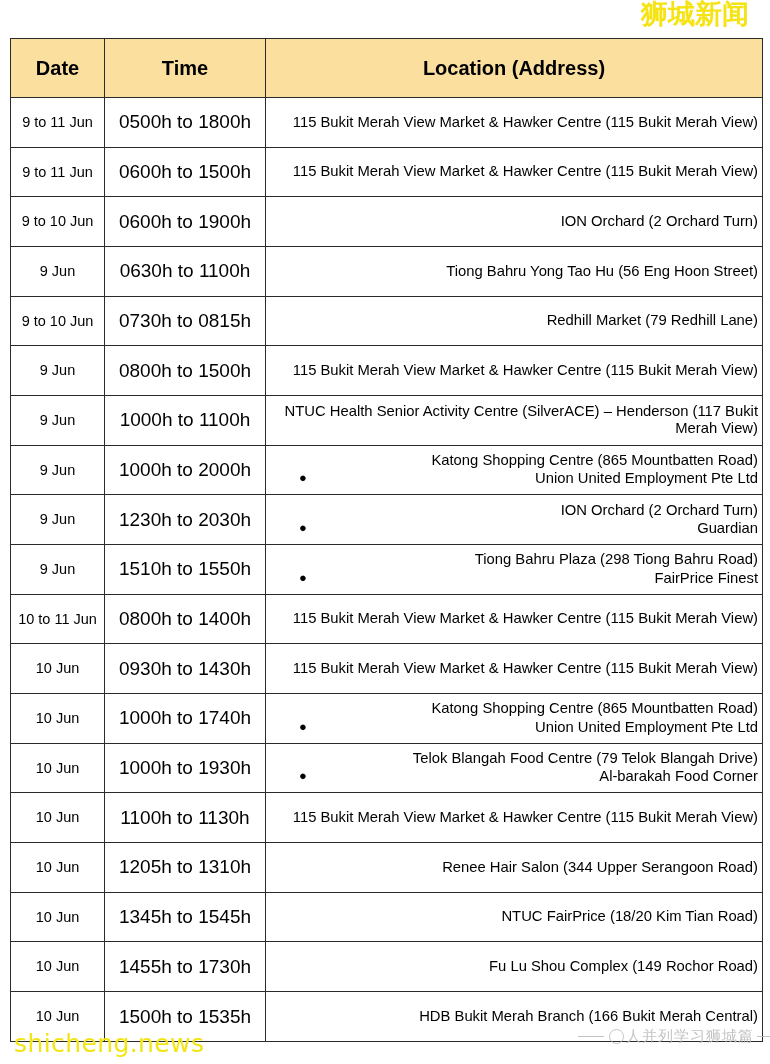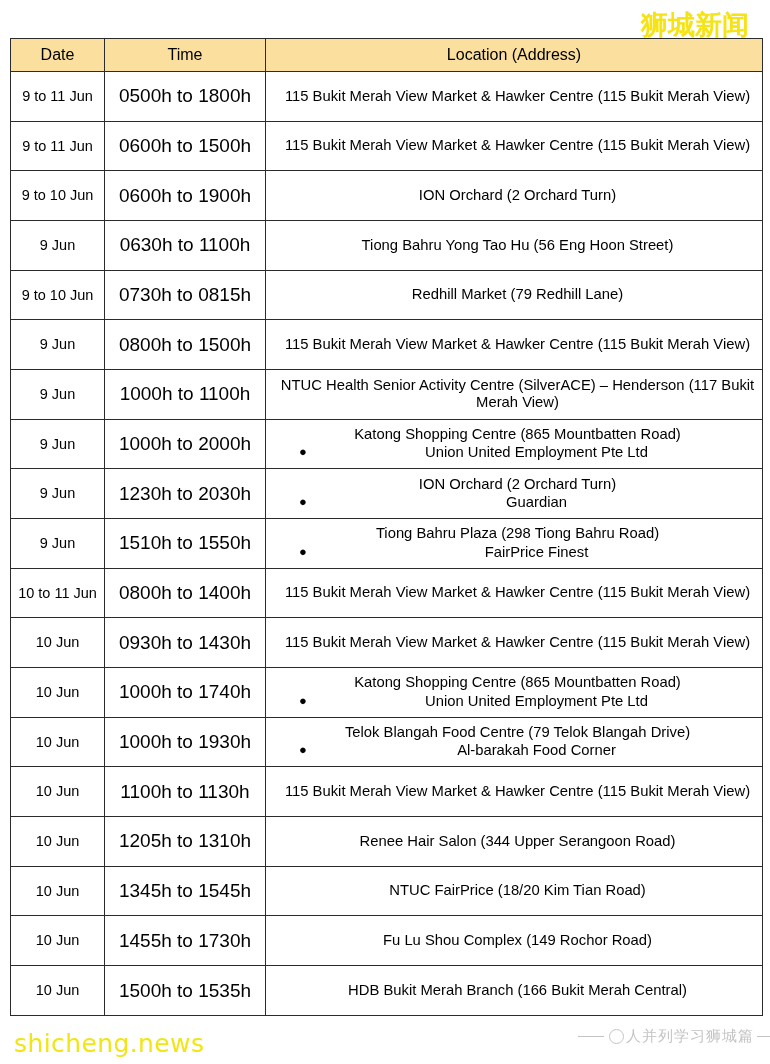--- a/index.html
+++ b/index.html
@@ -57,42 +57,42 @@
 
   .places-table th,
   .places-table td {
     border: 1.3px solid #2b2b2b;
     vertical-align: middle;
     color: #000000;
   }
 
   .places-table thead th {
     background: #fadf9f;
-    font-size: 16px;
-    font-weight: normal;
+    font-size: 20px;
+    font-weight: bold;
     text-align: center;
     height: 30px;
-    padding: 1px 4px;
+    padding: 14px 4px;
   }
 
   .places-table td.cell-date {
     text-align: center;
     font-size: 14.5px;
     padding: 16px 2px;
     line-height: 1.15;
   }
   .places-table td.cell-time {
     text-align: center;
     font-size: 19px;
     padding: 5px 2px;
     line-height: 1.15;
     white-space: nowrap;
   }
   .places-table td.cell-loc {
-    text-align: center;
+    text-align: right;
     font-size: 14.8px;
     padding: 4px 4px 4px 11px;
     line-height: 1.18;
   }
   .cell-loc .loc-main { display: block; }
   .cell-loc .loc-sub-list {
     margin: 1px 0 0 0;
     padding: 0 0 0 38px;
     list-style: none;
   }
@@ -106,21 +106,21 @@
     position: absolute;
     left: -16px;
     top: 0;
     font-size: 13px;
     line-height: 1.25;
   }
 
   
   .wm-cn-top {
     position: absolute;
-    top: 11px;
+    top: 0;
     left: 641px;
     font-size: 27px;
     font-weight: bold;
     color: #f5e314;
     letter-spacing: 0px;
     line-height: 1;
     white-space: nowrap;
     font-family: "DejaVu Sans", sans-serif;
     pointer-events: none;
   }

